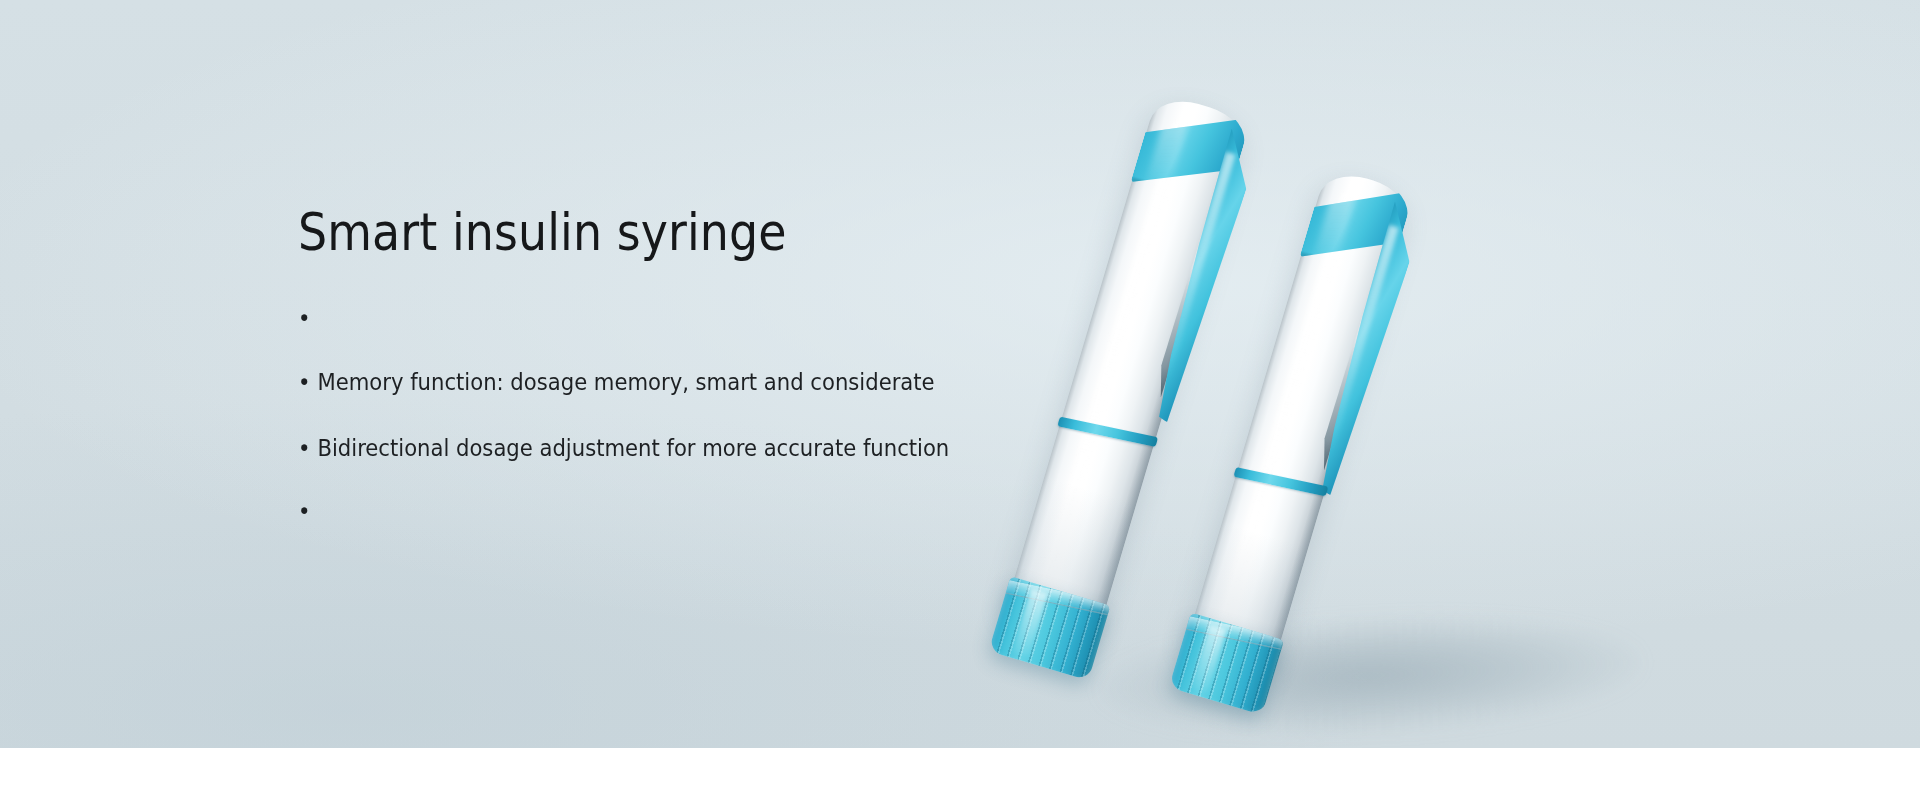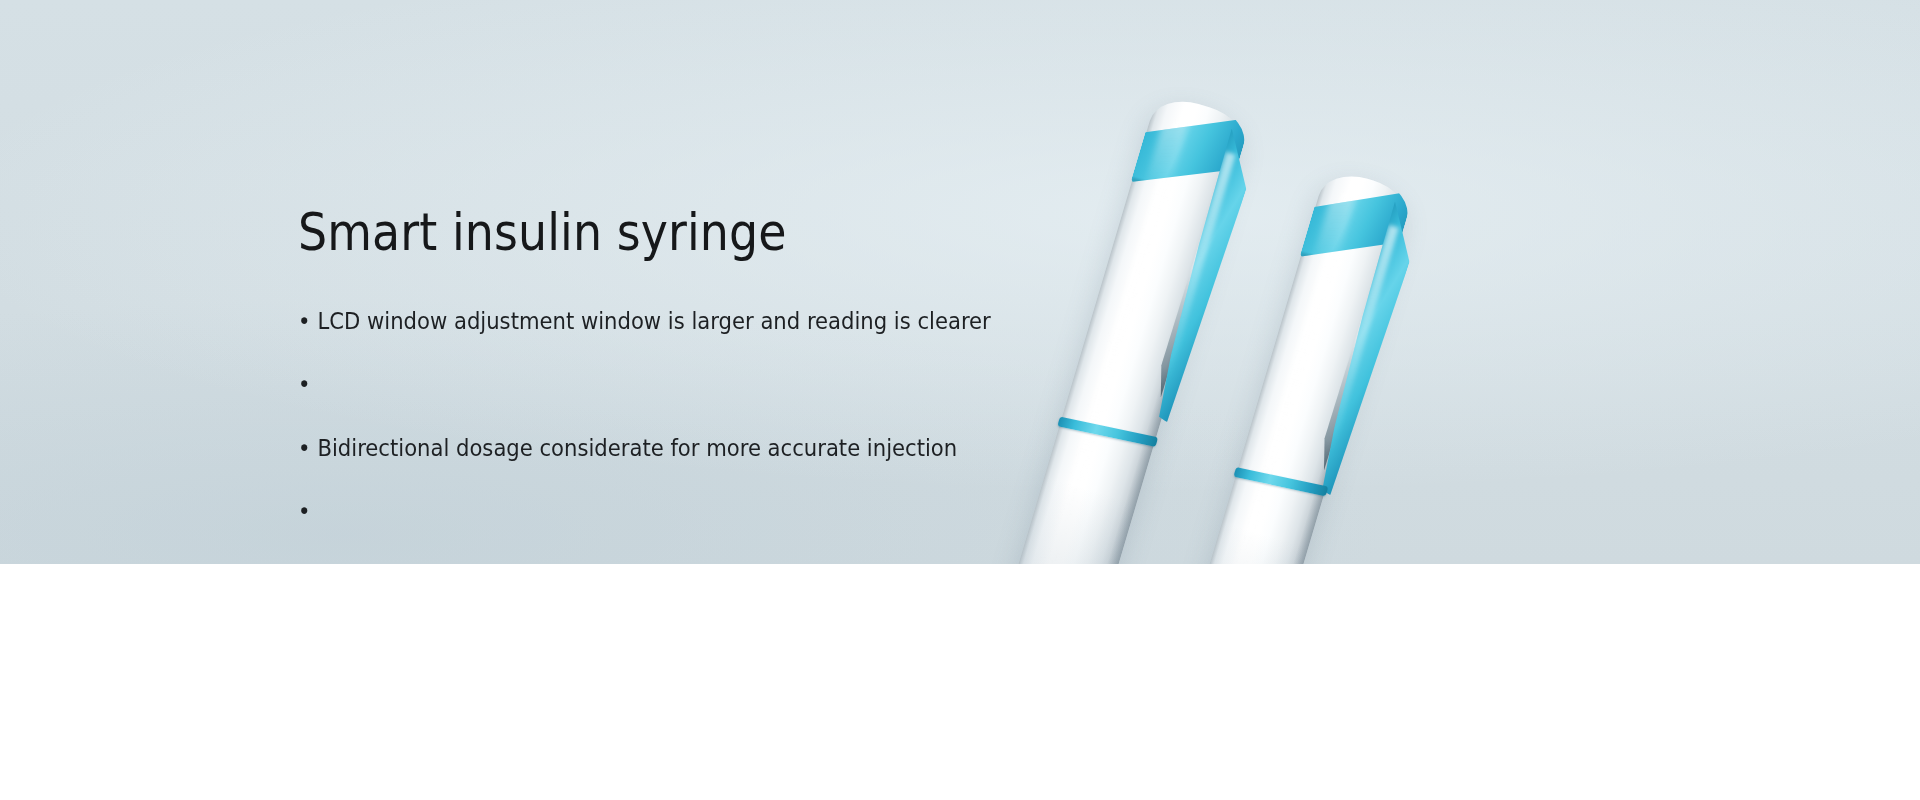--- a/index.html
+++ b/index.html
@@ -1,21 +1,21 @@
 <!DOCTYPE html>
 <html><head>
 <meta charset="utf-8">
 <style>
   html,body{margin:0;padding:0;}
   body{
     width:1920px;height:800px;overflow:hidden;
     font-family:"DejaVu Sans Condensed","Liberation Sans",sans-serif;
   }
   #stage{
-    position:relative;width:1920px;height:564px;
+    position:relative;width:1920px;height:748px;
     background:#5eead4;
     overflow:hidden;
   }
   
   #bg-gradient{
     position:absolute;inset:0;
     background:
       radial-gradient(120% 90% at 62% 38%, rgba(232,241,245,.75) 0%, rgba(232,241,245,0) 55%),
       radial-gradient(90% 70% at 18% 95%, rgba(186,203,212,.45) 0%, rgba(186,203,212,0) 60%),
       linear-gradient(180deg, #d5e0e5 0%, #d2dde2 55%, #cfdadf 100%);
@@ -229,30 +229,30 @@
 <body>
 
 <div id="stage">
   <div id="bg-gradient"></div>
 
   <div id="copy">
     <h1 id="headline">Smart insulin syringe</h1>
 
     <p class="bullet">
       <span class="dot">•</span>
-      <span>LCD window adjustment window is larger and reading is clearer</span>
     </p>
 
     <p class="bullet">
       <span class="dot">•</span>
+      <span>Memory function: dosage memory, smart and considerate</span>
     </p>
 
     <p class="bullet">
       <span class="dot">•</span>
-      <span>Bidirectional dosage considerate for more accurate injection</span>
+      <span>Bidirectional dosage adjustment for more accurate function</span>
     </p>
 
     <p class="bullet">
       <span class="dot">•</span>
     </p>
   </div>
 
   <div id="product">
     <div id="floor-shadow"></div>
 

